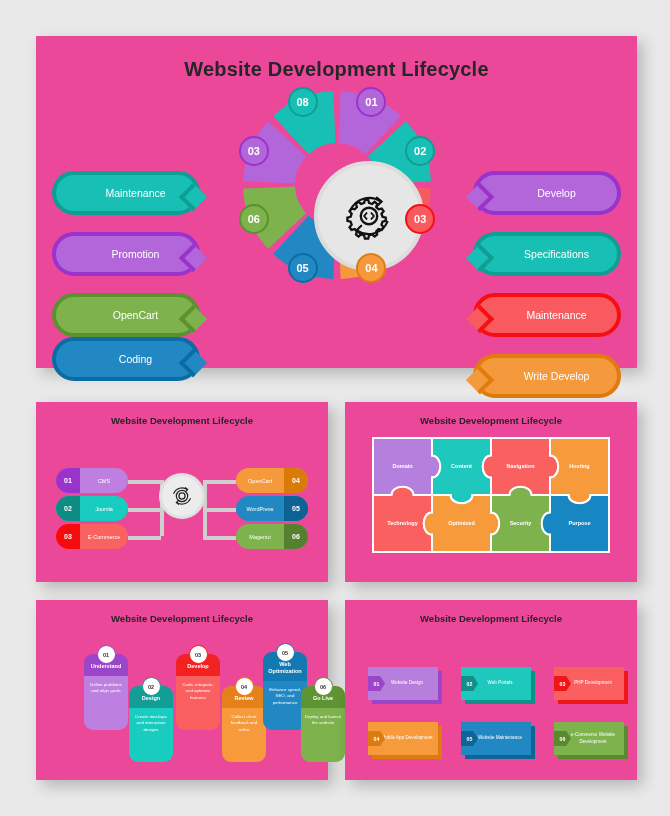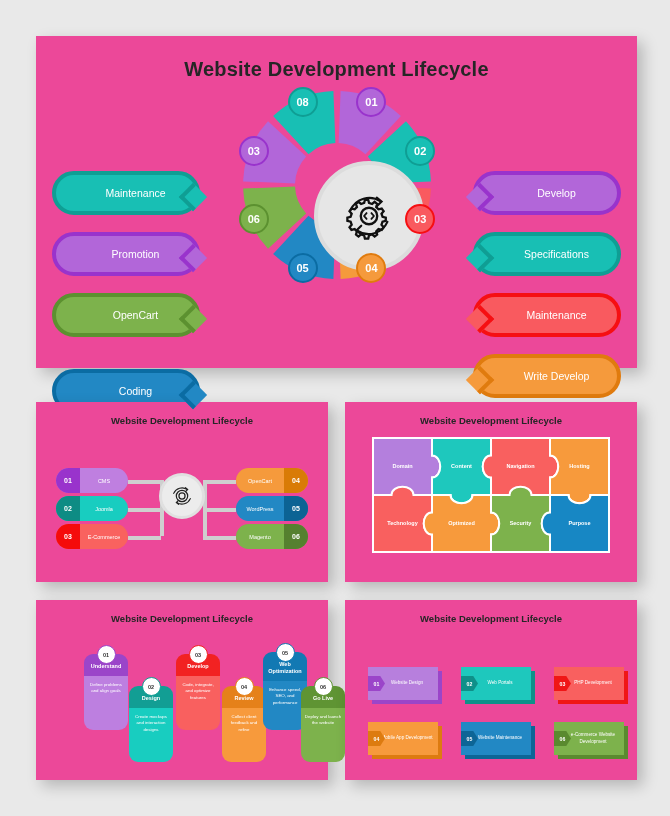--- a/index.html
+++ b/index.html
@@ -170,21 +170,21 @@
           <span>Specifications</span>
         </div>
         <div class="pill right" style="top: 212px; left: 437px; background: rgb(249, 90, 95); border: 4px solid rgb(246, 15, 18);">
           <div class="tip" style="background: rgb(249, 90, 95); border-top: 4px solid rgb(246, 15, 18); border-right: 4px solid rgb(246, 15, 18);"></div>
           <span>Maintenance</span>
         </div>
         <div class="pill right" style="top: 273px; left: 437px; background: rgb(245, 154, 60); border: 4px solid rgb(224, 123, 14);">
           <div class="tip" style="background: rgb(245, 154, 60); border-top: 4px solid rgb(224, 123, 14); border-right: 4px solid rgb(224, 123, 14);"></div>
           <span>Write Develop</span>
         </div>
-        <div class="pill left" style="top: 288px; left: 16px; background: rgb(34, 136, 196); border: 4px solid rgb(11, 108, 163);">
+        <div class="pill left" style="top: 256px; left: 16px; background: rgb(34, 136, 196); border: 4px solid rgb(11, 108, 163);">
           <div class="tip" style="background: rgb(34, 136, 196); border-bottom: 4px solid rgb(11, 108, 163); border-left: 4px solid rgb(11, 108, 163);"></div>
           <span>Coding</span>
         </div>
         <div class="pill left" style="top: 212px; left: 16px; background: rgb(125, 178, 76); border: 4px solid rgb(92, 145, 48);">
           <div class="tip" style="background: rgb(125, 178, 76); border-bottom: 4px solid rgb(92, 145, 48); border-left: 4px solid rgb(92, 145, 48);"></div>
           <span>OpenCart</span>
         </div>
         <div class="pill left" style="top: 151px; left: 16px; background: rgb(178, 102, 217); border: 4px solid rgb(153, 51, 204);">
           <div class="tip" style="background: rgb(178, 102, 217); border-bottom: 4px solid rgb(153, 51, 204); border-left: 4px solid rgb(153, 51, 204);"></div>
           <span>Promotion</span>

